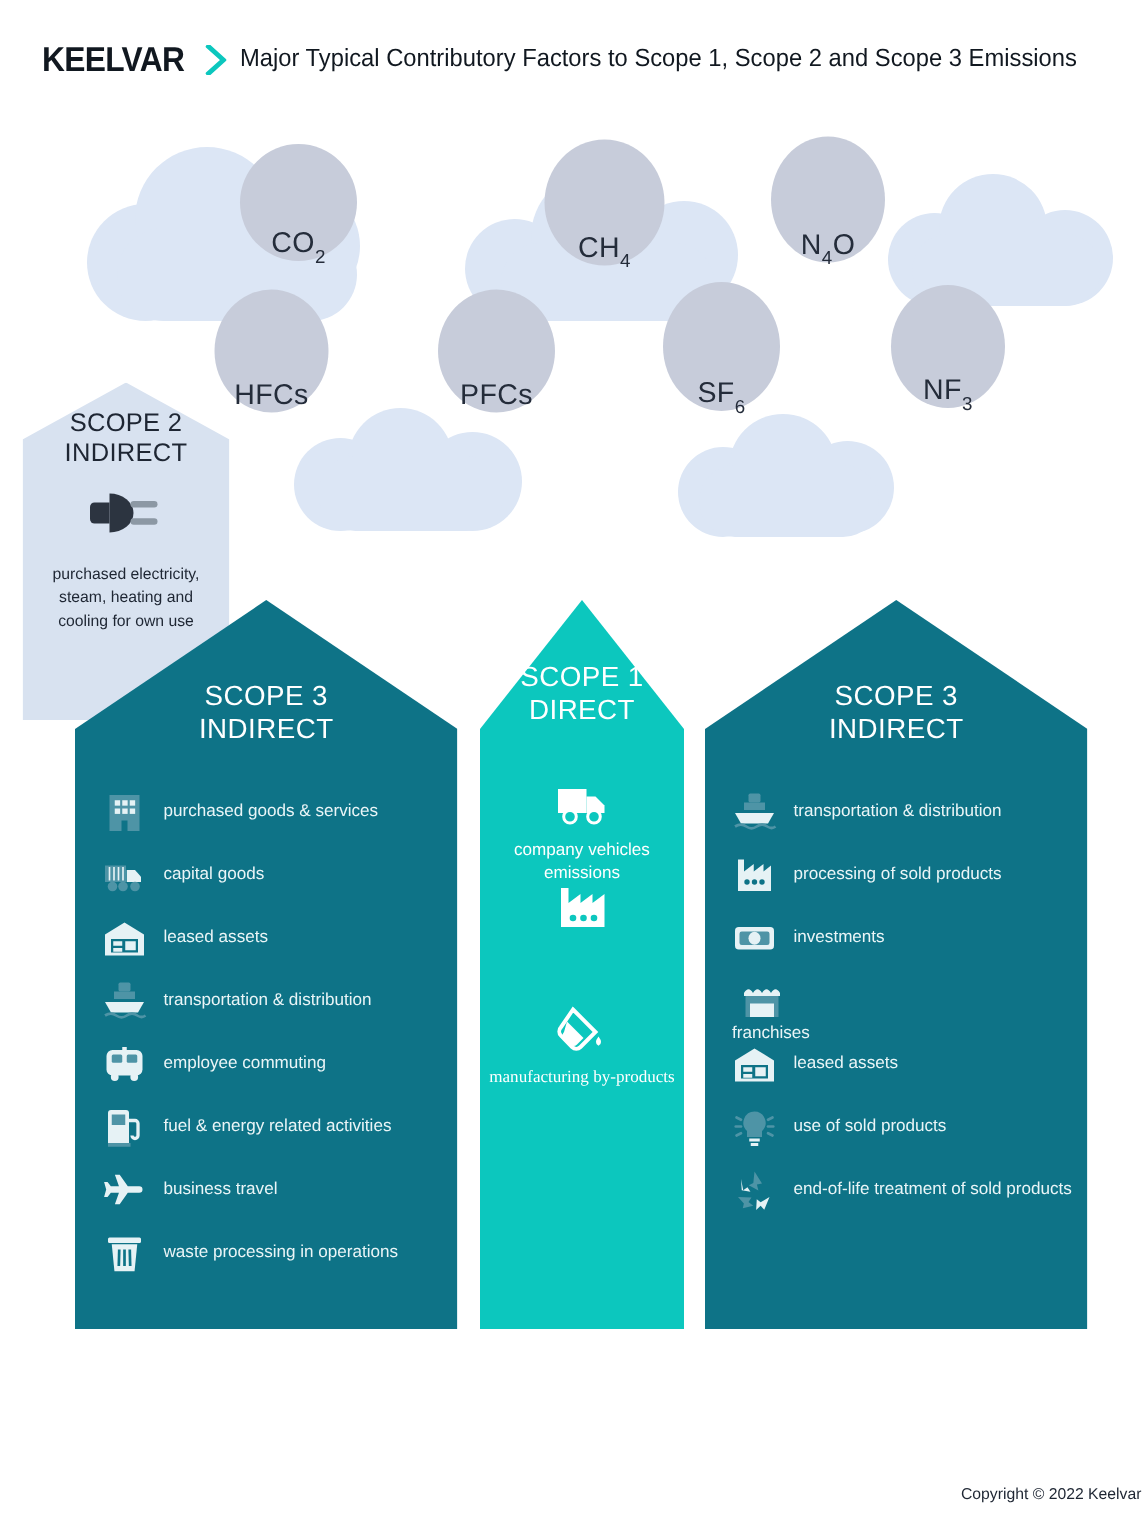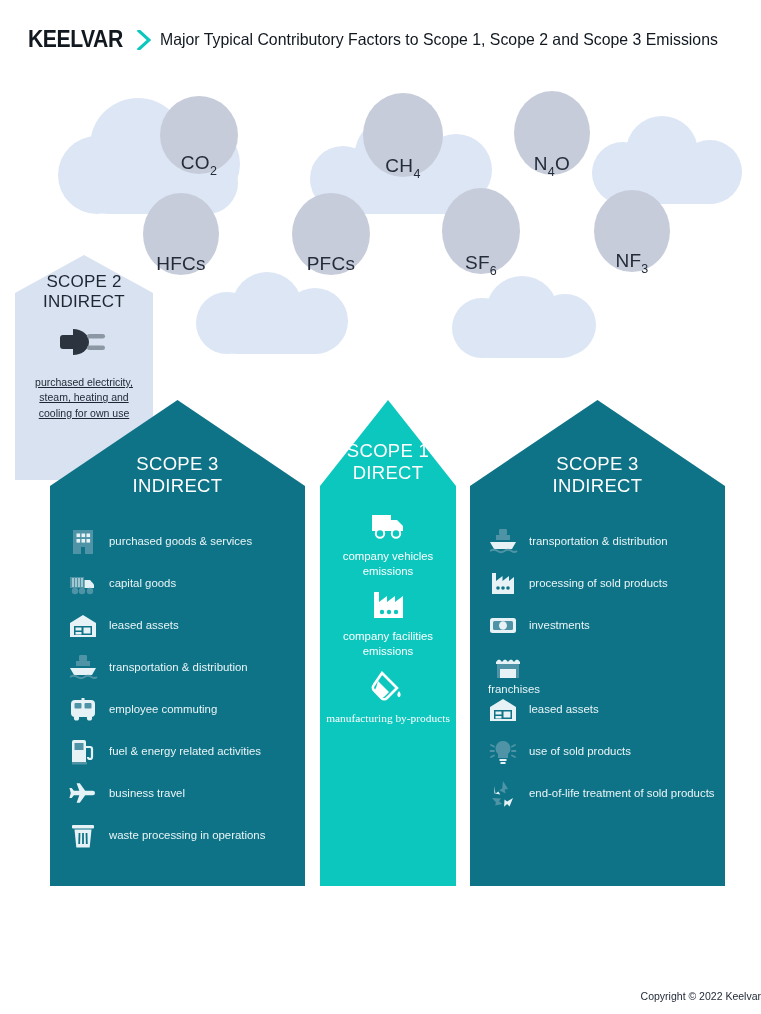--- a/index.html
+++ b/index.html
@@ -42,21 +42,21 @@
     position: absolute; left: 15px; top: 255px; width: 138px; height: 225px;
     background: #D8E2F0;
     clip-path: polygon(50% 0%, 100% 38px, 100% 100%, 0% 100%, 0% 38px);
     padding-top: 17px; text-align: center;
   }
   .scope2-title {
     font-size: 17px; color: #1E2633; line-height: 1.18; font-weight: 400;
     letter-spacing: .2px;
   }
   .scope2-icon { margin: 13px auto 12px; width: 54px; height: 34px; }
-  .scope2-desc { font-size: 10.5px; color: #1E2633; line-height: 1.45; padding: 0 14px; text-decoration: underline; }
+  .scope2-desc { font-size: 10.5px; color: #1E2633; line-height: 1.45; padding: 0 14px; }
 
   
   .col { position: absolute; }
   .col-body {
     width: 100%; height: 100%;
     clip-path: polygon(50% 0%, 100% 86px, 100% 100%, 0% 100%, 0% 86px);
   }
   .col.dark .col-body { background: #0E7387; }
   .col.bright .col-body { background: #0CC7BE; }
 
@@ -291,40 +291,39 @@
     </div>
   </div>
 
   <div class="col bright" style="left:320px;top:400px;width:136px;height:486px;">
     <div class="col-body"></div>
     <div class="col-title">
       <div>SCOPE 1</div>
       <div>DIRECT</div>
     </div>
 
-    <div class="citem" style="top:108px;">
+    <div class="citem" style="top:119px;">
       <svg class="ic" viewBox="0 0 38 34">
         <path d="M3 7 h19 v16 h-19 z" fill="#ffffff"></path>
         <path d="M22 12 h6 l6 6 v5 h-12 z" fill="#ffffff"></path>
         <circle cx="11" cy="25.5" r="4.2" fill="#0CC7BE" stroke="#ffffff" stroke-width="2"></circle>
         <circle cx="27" cy="25.5" r="4.2" fill="#0CC7BE" stroke="#ffffff" stroke-width="2"></circle>
       </svg>
       <div class="lbl">company vehicles emissions</div>
     </div>
 
     <div class="citem" style="top:188px;">
       <svg class="ic" viewBox="0 0 38 34">
         <path d="M5 4 h5 v10 l8 -6 v6 l8 -6 v6 l8 -6 v22 h-29 z" fill="#ffffff"></path>
         <g fill="#0CC7BE">
             <circle cx="13" cy="24" r="2.2"></circle>
             <circle cx="20" cy="24" r="2.2"></circle>
             <circle cx="27" cy="24" r="2.2"></circle>
           </g>
       </svg>
-      <div class="lbl">company facilities emissions</div>
     </div>
 
     <div class="citem" style="top:270px;font-family:Liberation Serif, serif;">
       <svg class="ic" viewBox="0 0 38 34">
         <path d="M13 3 L28 18 L18 28 a4 4 0 0 1 -5.6 0 L5 20.4 a4 4 0 0 1 0 -5.6 z" fill="none" stroke="#ffffff" stroke-width="2.6"></path>
         <path d="M9 11 L20 22 L15.5 26.5 a3 3 0 0 1 -4.2 0 L7 22.2 a3 3 0 0 1 0 -4.2 z" fill="#ffffff"></path>
         <path d="M30 21 q3.4 4.4 0 6.2 q-3.4 -1.8 0 -6.2 z" fill="#ffffff"></path>
       </svg>
       <div class="lbl">manufacturing by-products</div>
     </div>

